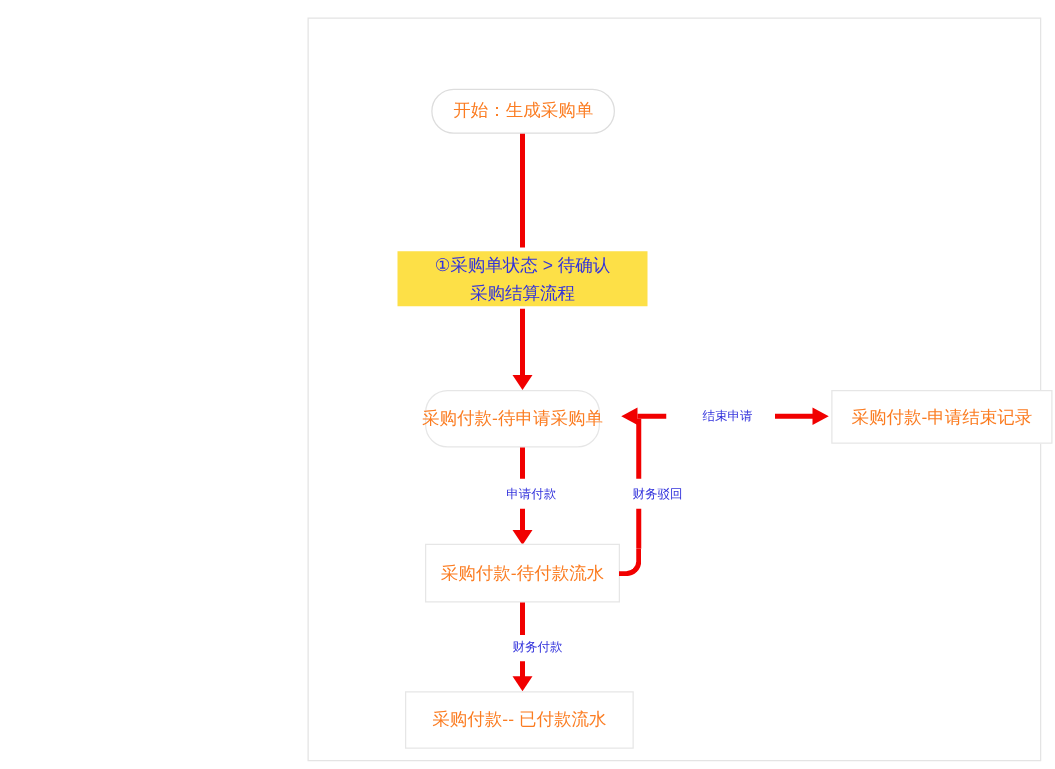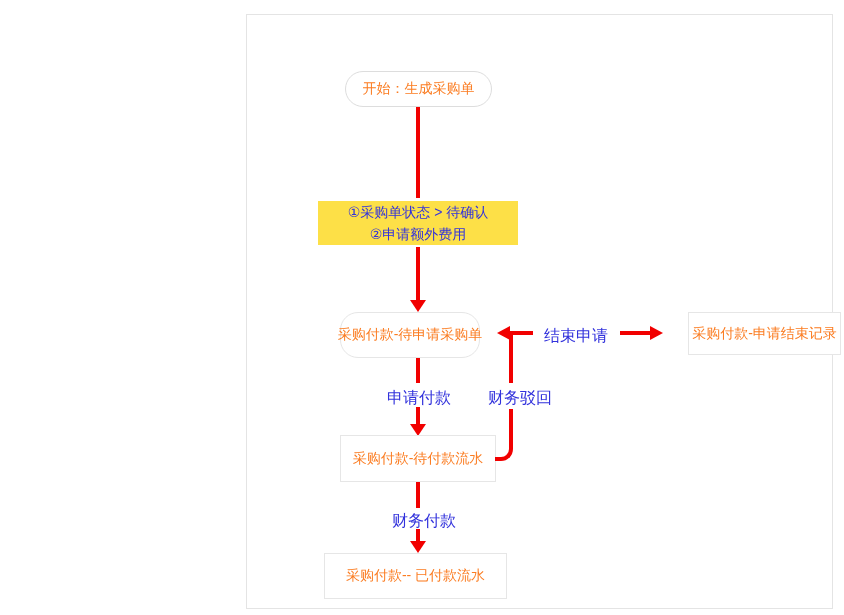--- a/index.html
+++ b/index.html
@@ -46,21 +46,21 @@
     border-left: 13px solid #f10000;
   }
 
   .corner-br {
     position: absolute; left: 495px; top: 439px; width: 18px; height: 22px;
     border-right: 4px solid #f10000; border-bottom: 4px solid #f10000;
     border-bottom-right-radius: 12px;
   }
 
   .edge-label {
-    position: absolute; color: #3232dc; font-size: 16px;
+    position: absolute; color: #3232dc; font-size: 10px;
     background: #ffffff; white-space: nowrap; text-align: right;
   }
 
   .condition-block {
     position: absolute; left: 318px; top: 201px; width: 200px;
     text-align: center; color: #3232dc; font-size: 14px; line-height: 22px;
     background: #fde047;
   }
 </style>
 </head>
@@ -70,21 +70,21 @@
 
   <div class="panel"></div>
 
 
   <div class="node pill" style="left:345px; top:71px; width:147px; height:36px;">开始：生成采购单</div>
 
   <div class="vline" style="left:416px; top:107px; height:91px;"></div>
 
   <div class="condition-block">
     <div>①采购单状态 &gt; 待确认</div>
-    <div>②申请额外费用</div>
+    <div>采购结算流程</div>
   </div>
 
   <div class="vline" style="left:416px; top:247px; height:54px;"></div>
   <div class="arrow-down" style="left:410px; top:300px;"></div>
 
   <div class="node" style="left:340px; top:312px; width:140px; height:46px;border-radius:18px;">采购付款-待申请采购单</div>
 
   <div class="vline" style="left:416px; top:358px; height:25px;"></div>
   <div class="edge-label" style="left:387px; top:388px; width:58px;">申请付款</div>
   <div class="vline" style="left:416px; top:407px; height:18px;"></div>
@@ -96,21 +96,21 @@
   <div class="vline" style="left:509px; top:407px; height:32px;"></div>
   <div class="edge-label" style="left:488px; top:388px; width:58px;">财务驳回</div>
   <div class="vline" style="left:509px; top:335px; height:48px;"></div>
   <div class="hline" style="left:510px; top:331px; width:23px;"></div>
   <div class="arrow-left" style="left:497px; top:326px;"></div>
 
   <div class="edge-label" style="left:544px; top:326px; width:58px;">结束申请</div>
   <div class="hline" style="left:620px; top:331px; width:31px;"></div>
   <div class="arrow-right" style="left:650px; top:326px;"></div>
 
-  <div class="node" style="left:688px; top:312px; width:153px; height:43px;">采购付款-申请结束记录</div>
+  <div class="node" style="left:665px; top:312px; width:177px; height:43px;">采购付款-申请结束记录</div>
 
   <div class="vline" style="left:416px; top:482px; height:26px;"></div>
   <div class="edge-label" style="left:392px; top:511px; width:58px;">财务付款</div>
   <div class="vline" style="left:416px; top:529px; height:13px;"></div>
   <div class="arrow-down" style="left:410px; top:541px;"></div>
 
   <div class="node" style="left:324px; top:553px; width:183px; height:46px;">采购付款-- 已付款流水</div>
 
 </div>
 

